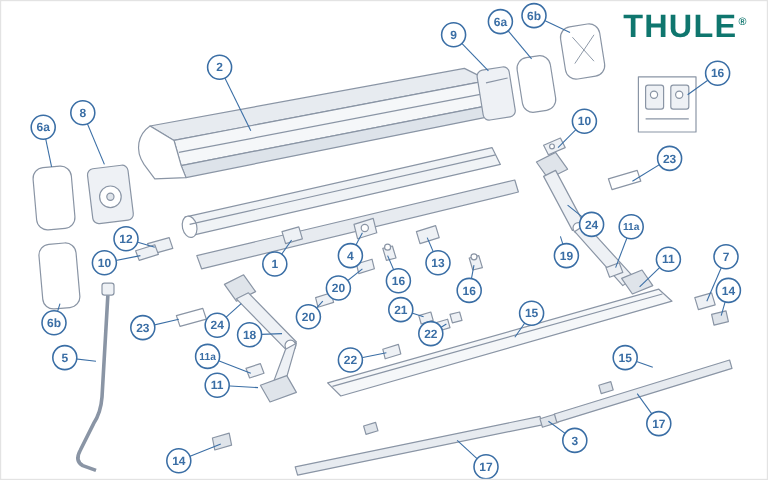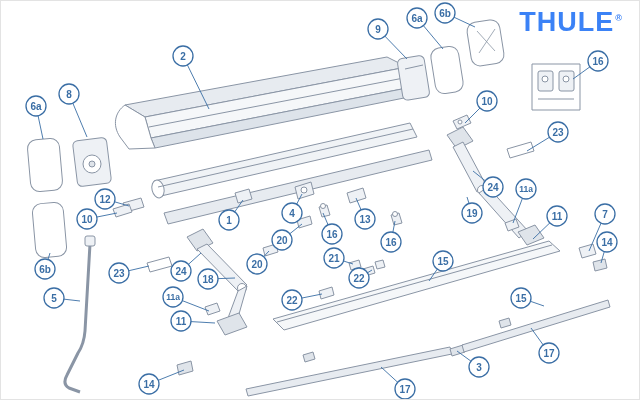--- a/index.html
+++ b/index.html
@@ -11,21 +11,21 @@
     box-sizing:border-box;
     overflow:hidden;
     font-family:"Liberation Sans", sans-serif;
   }
   .logo{
     position:absolute;top:8px;right:16px;
     font-family:"Liberation Sans", sans-serif;
     font-weight:bold;
     font-size:27px;
     letter-spacing:1px;
-    color:#3b82f6;
+    color:#0f766e;
     line-height:1;
   }
   .logo sup{
     font-size:9px;
     vertical-align:super;
     margin-left:1px;
   }
   svg{position:absolute;left:0;top:0;}
 </style>
 </head>

